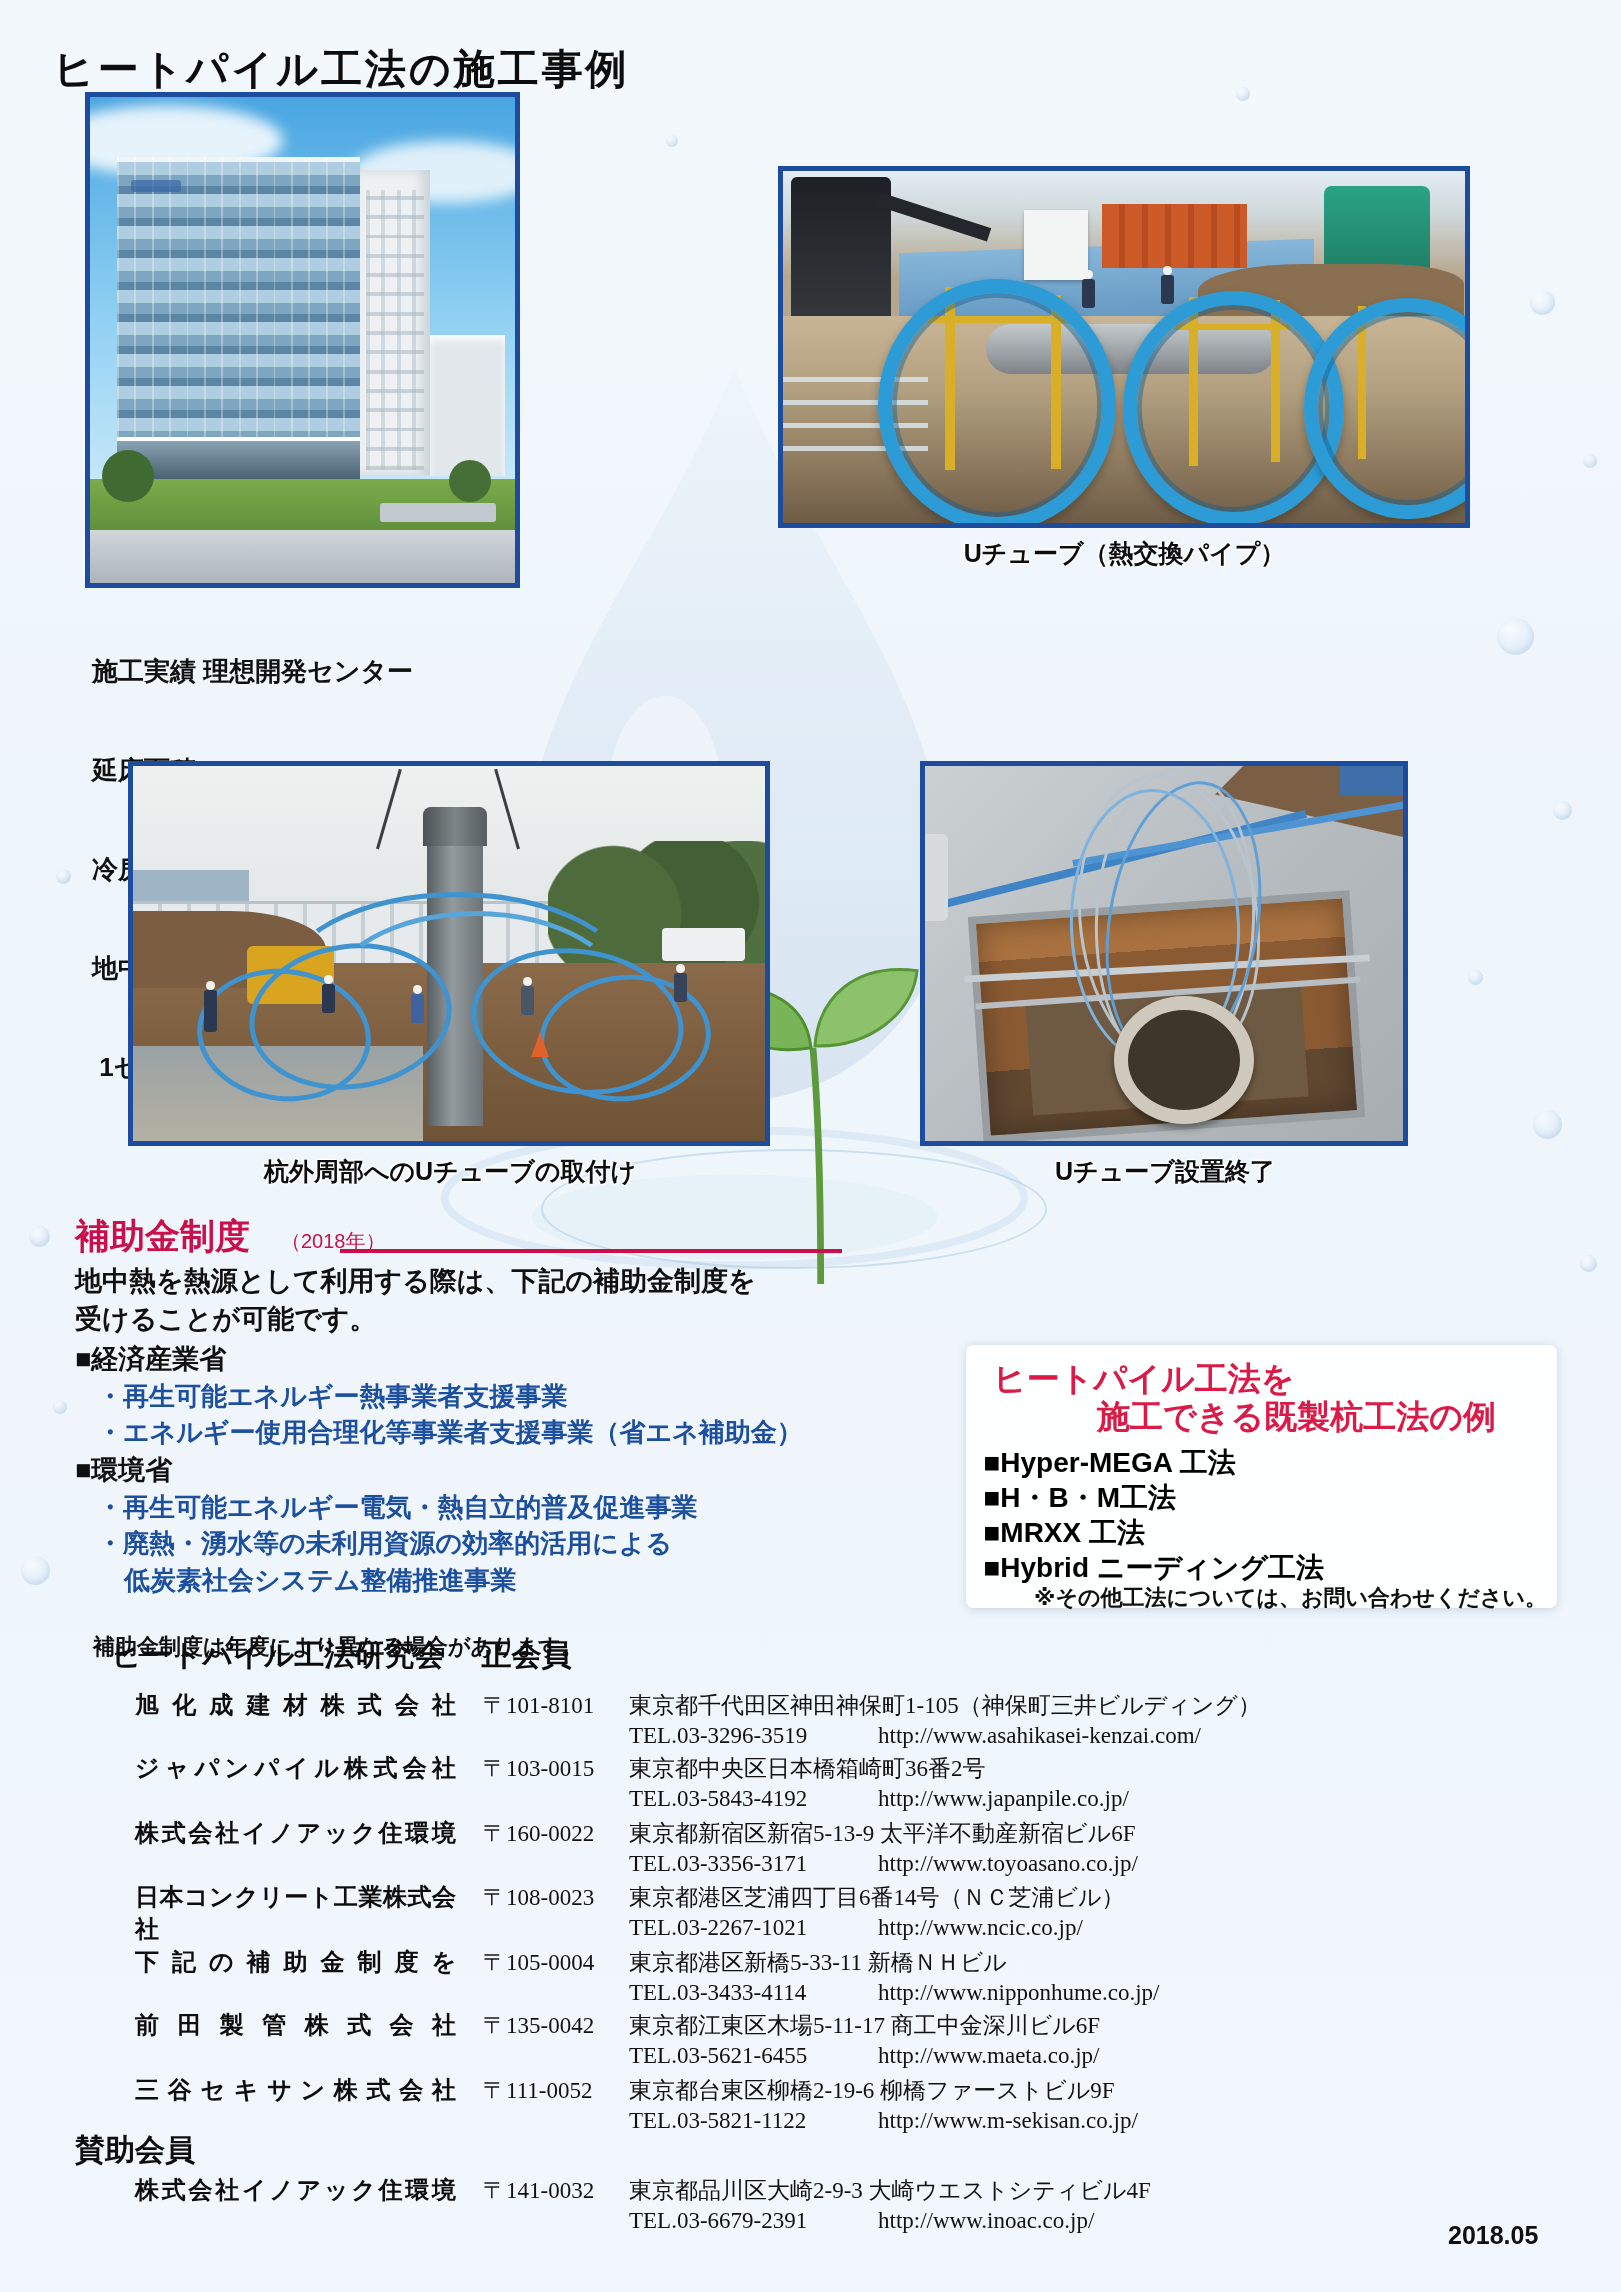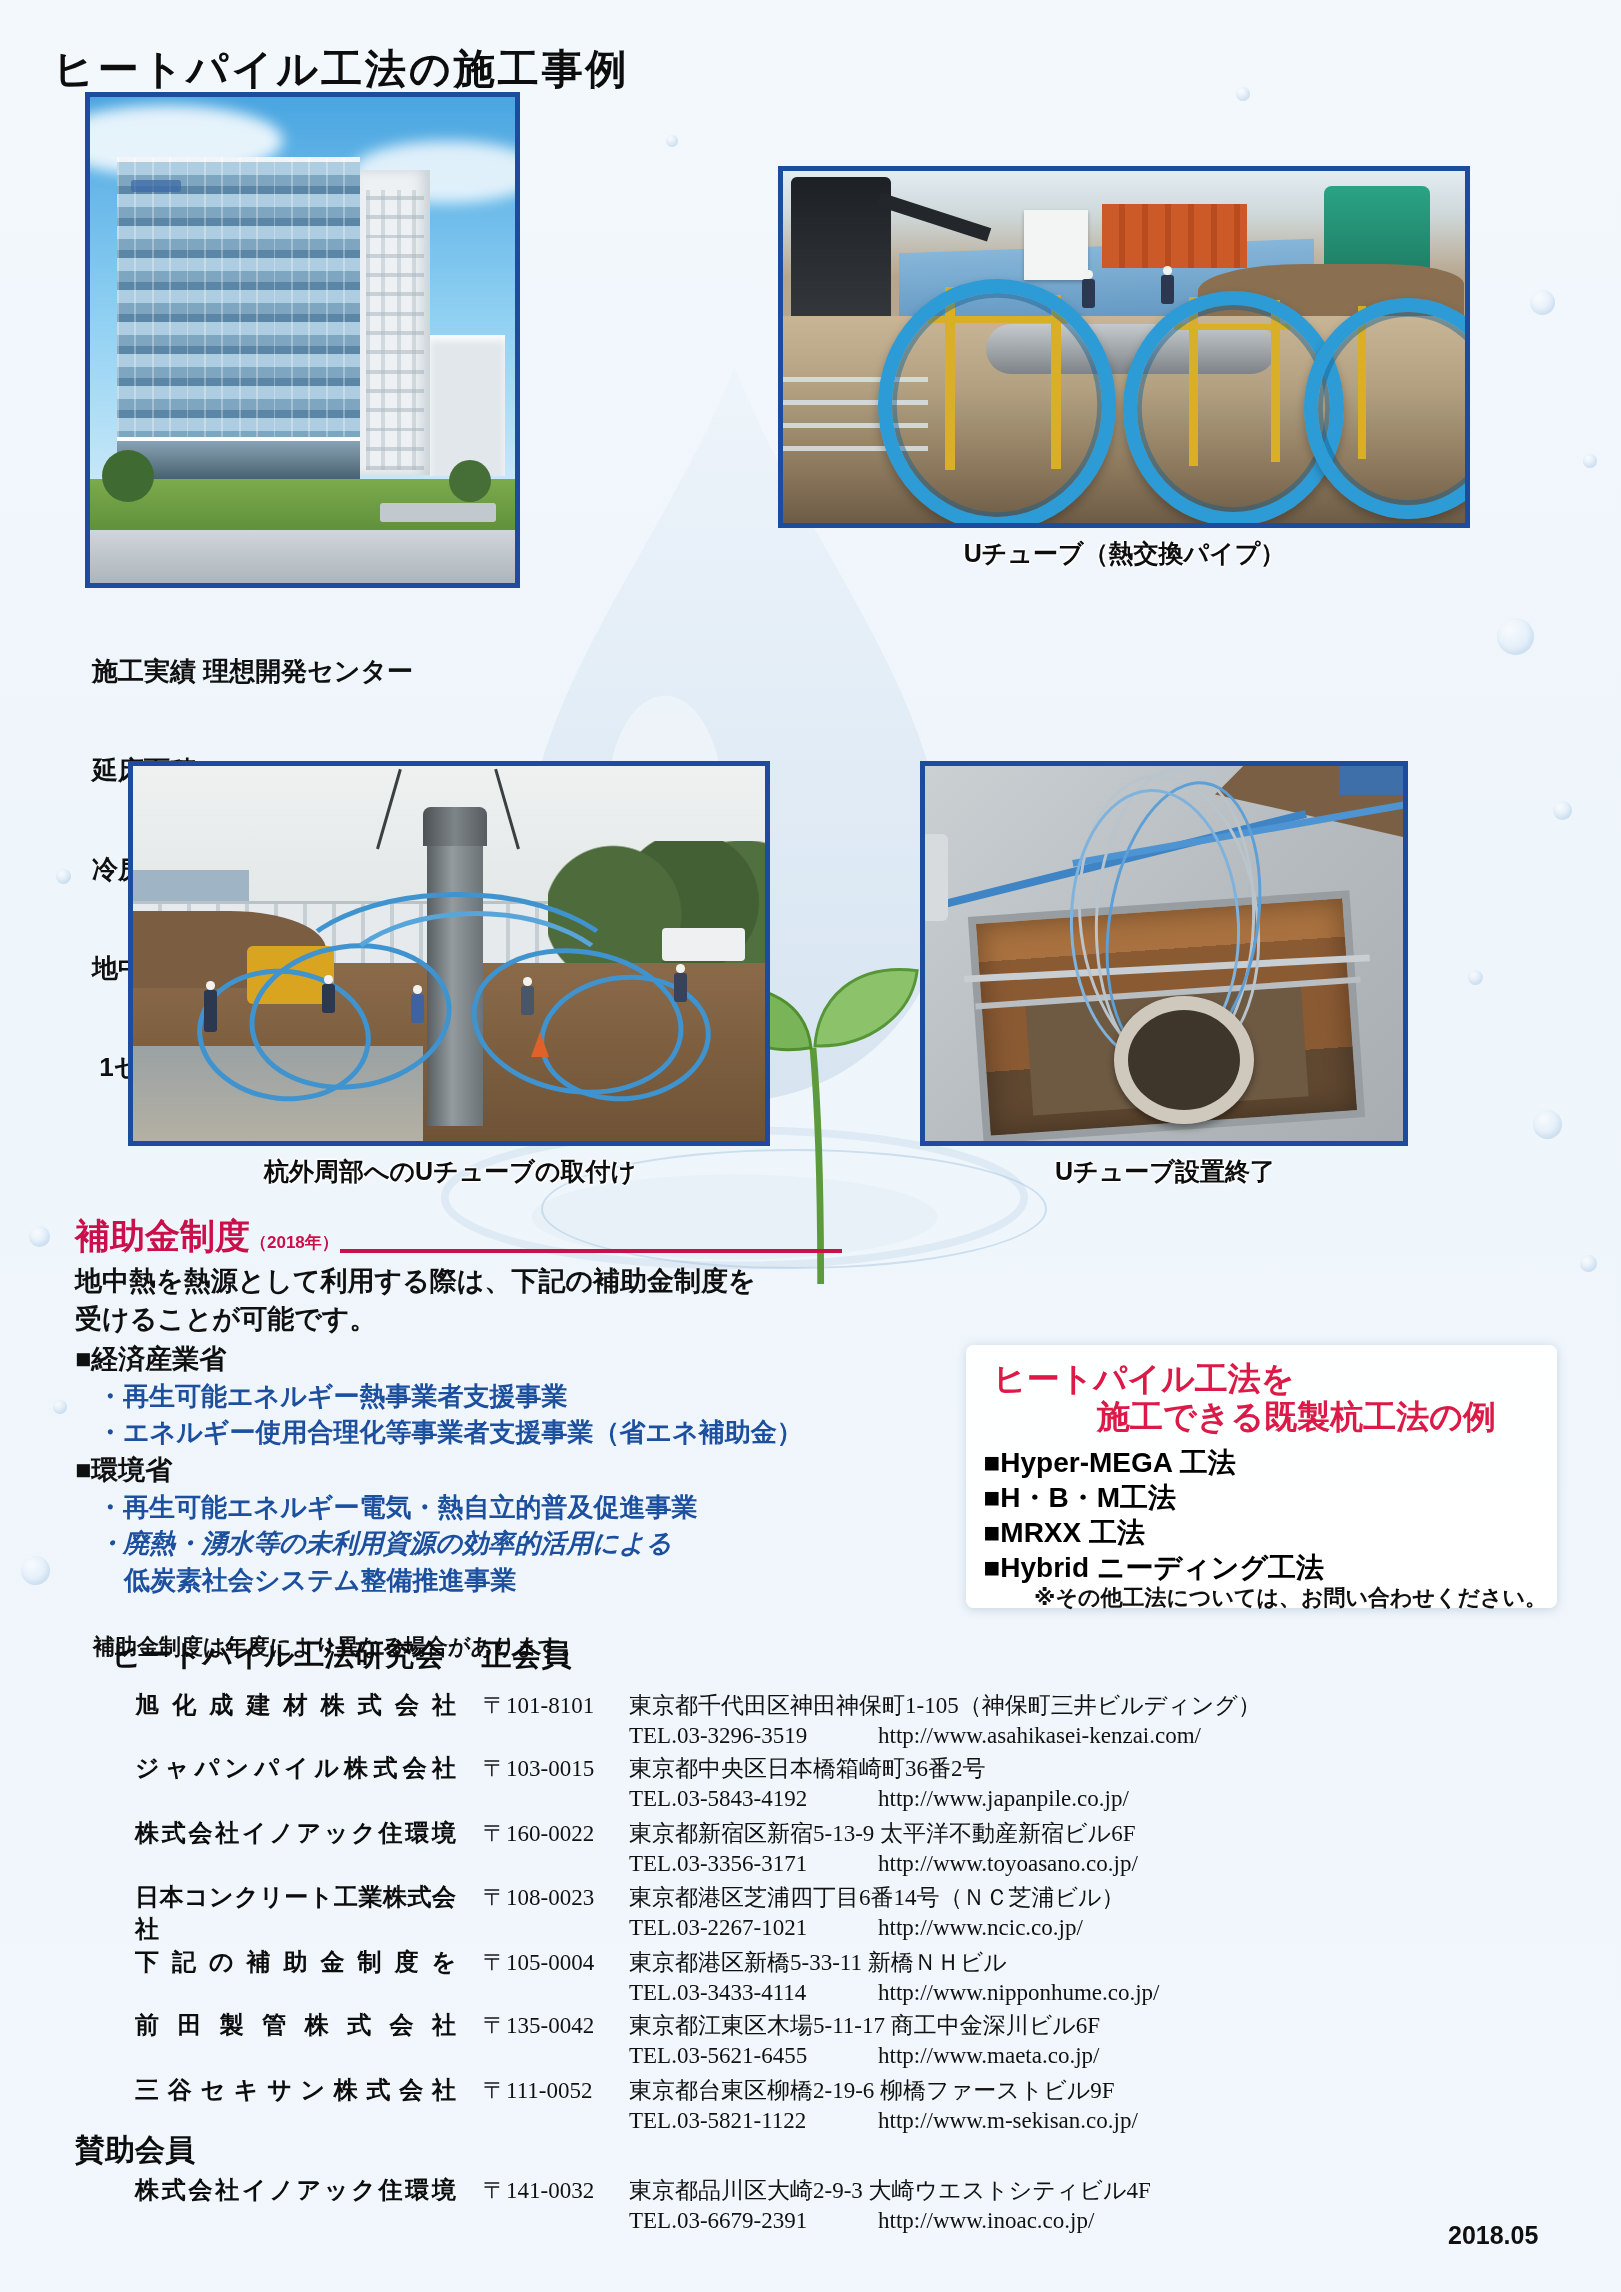--- a/index.html
+++ b/index.html
@@ -27,21 +27,21 @@
   .p3{left:128px;top:761px;width:632px;height:375px;}
   .p4{left:920px;top:761px;width:478px;height:375px;}
   .ring{border-radius:50%;border:14.5px solid #2d9bd5;box-shadow:inset 0 0 0 4.8px rgba(17,96,146,.45),0 4.8px 9.7px rgba(0,0,0,.25);}
   .stand{background:#d9af28;}
   .worker{width:12.6px;height:29px;background:#2c3850;border-radius:2.9px;}
   .worker:before{content:"";position:absolute;left:1.9px;top:-8.7px;width:8.7px;height:8.7px;border-radius:50%;background:#f2f2ef;}
   .loop{border-radius:50%;border:5.8px solid #3f93cf;}
   .tloop{border-radius:50%;border:3.9px solid #b9c4cc;}
   
   .sub-h{left:75px;top:1213px;font-size:35px;font-weight:900;color:#c9104a;}
-  .sub-h small{font-size:17px;font-weight:700;}
+  .sub-h small{font-size:20px;font-weight:400;margin-left:31px;}
   .sub-line{left:340px;top:1249px;width:502px;height:3.9px;background:#c9104a;}
   .sub-t{font-size:27px;font-weight:bold;color:#101010;}
   .sub-b{font-size:26px;font-weight:bold;color:#1d4f9f;}
   .sub-n{font-size:22px;font-weight:bold;color:#101010;}
   
   .rbox{left:966px;top:1345px;width:591px;height:263px;background:rgba(255,255,255,.94);
         border-radius:7.7px;box-shadow:0 1.9px 9.7px rgba(90,120,150,.25);z-index:3;}
   .rb-t{font-size:33px;font-weight:900;color:#dc1a47;}
   .rb-i{font-size:28px;font-weight:bold;color:#000000;}
   .rb-n{font-size:22px;font-weight:bold;color:#101010;}
@@ -206,21 +206,21 @@
     <span>補助金制度</span><small>（2018年）</small>
   </div>
   <div class="abs sub-line"></div>
   <div class="abs sub-t" style="left:75px;top:1263px;">地中熱を熱源として利用する際は、下記の補助金制度を</div>
   <div class="abs sub-t" style="left:75px;top:1301px;">受けることが可能です。</div>
   <div class="abs sub-t" style="left:75px;top:1341px;">■経済産業省</div>
   <div class="abs sub-b" style="left:97px;top:1379px;">・再生可能エネルギー熱事業者支援事業</div>
   <div class="abs sub-b" style="left:97px;top:1415px;">・エネルギー使用合理化等事業者支援事業（省エネ補助金）</div>
   <div class="abs sub-t" style="left:75px;top:1452px;">■環境省</div>
   <div class="abs sub-b" style="left:97px;top:1490px;">・再生可能エネルギー電気・熱自立的普及促進事業</div>
-  <div class="abs sub-b" style="left:97px;top:1526px;font-style:italic;">・廃熱・湧水等の未利用資源の効率的活用による</div>
+  <div class="abs sub-b" style="left:97px;top:1526px;">・廃熱・湧水等の未利用資源の効率的活用による</div>
   <div class="abs sub-b" style="left:124px;top:1563px;">低炭素社会システム整備推進事業</div>
   <div class="abs sub-n" style="left:93px;top:1632px;">補助金制度は年度により異なる場合があります。</div>
 
   <div class="abs rbox">
     <div class="abs rb-t" style="left:27px;top:11.6px;">ヒートパイル工法を</div>
     <div class="abs rb-t" style="left:131px;top:50px;">施工できる既製杭工法の例</div>
     <div class="abs rb-i" style="left:17.4px;top:99px;">■Hyper-MEGA 工法</div>
     <div class="abs rb-i" style="left:17.4px;top:134px;">■H・B・M工法</div>
     <div class="abs rb-i" style="left:17.4px;top:169px;">■MRXX 工法</div>
     <div class="abs rb-i" style="left:17.4px;top:204px;">■Hybrid ニーディング工法</div>

